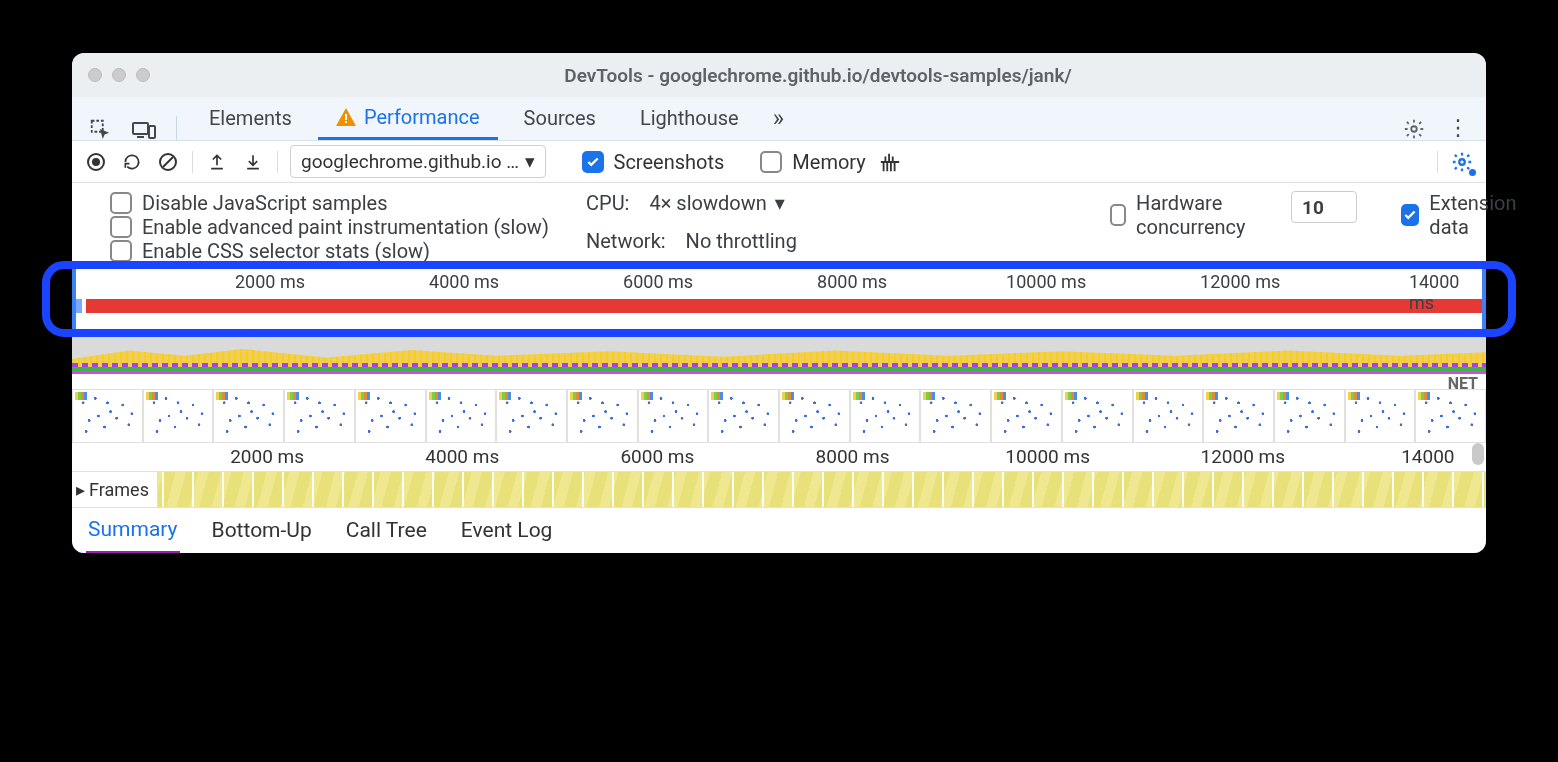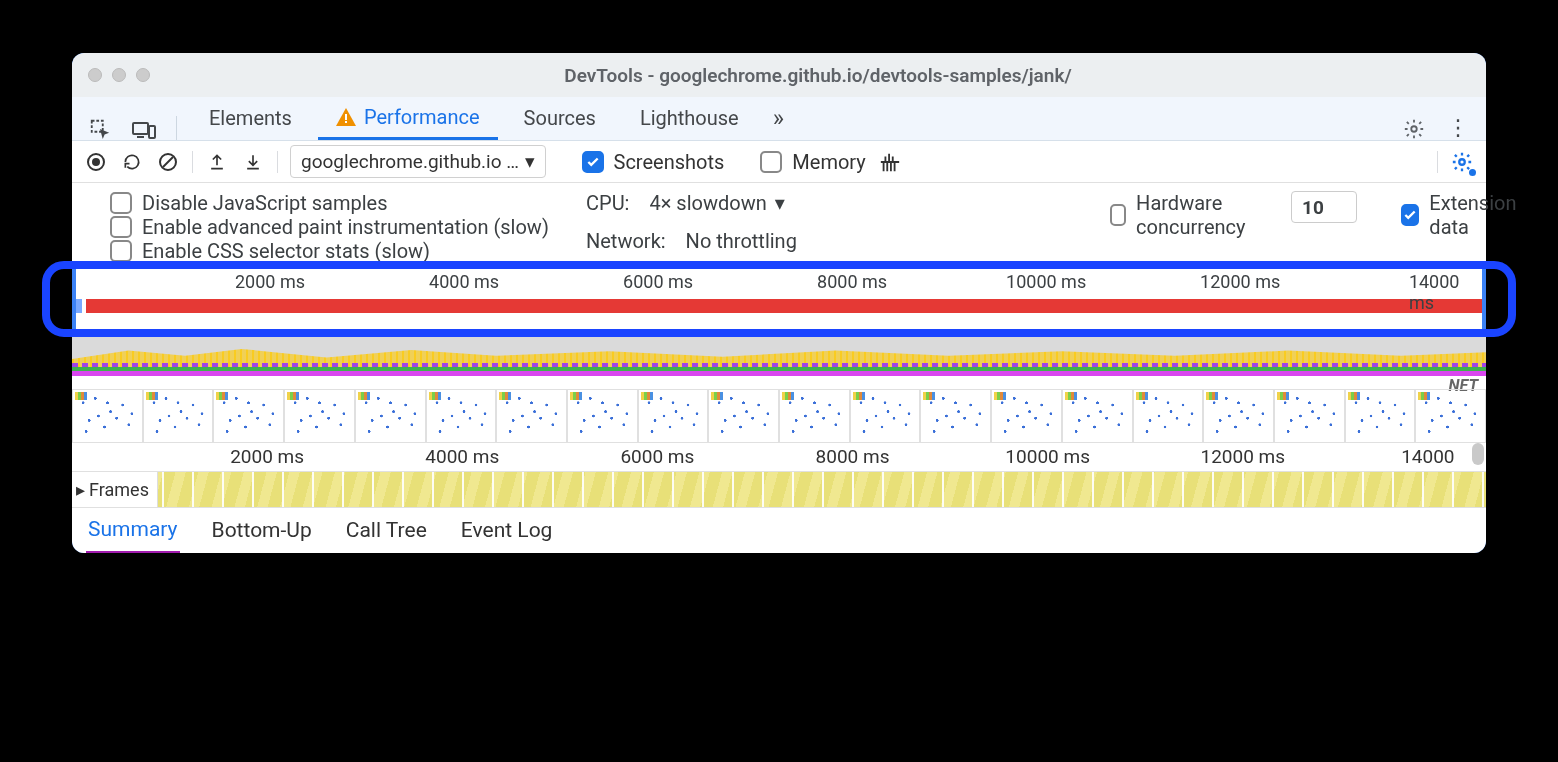--- a/index.html
+++ b/index.html
@@ -138,21 +138,21 @@
     position:absolute; left:0; right:0; bottom:0; height:8px;
     background: repeating-linear-gradient(90deg, #a143e8 0 6px, transparent 6px 10px);
   }
   .cpu-green {
     position:absolute; left:0; right:0; bottom:0; height:4px;
     background: #3fb24f;
   }
   .netlabel {
     position:absolute; right:6px; top:0; font-size:16px; font-weight:700; color:#666; background:#fff; padding:0 2px;
   }
-  .netrow { height:18px; position:relative; background:#fff; border-top:5px solid #d946ef;font-style:italic;}
+  .netrow { height:18px; position:relative; background:#fff; border-top:3px solid #d946ef;}
   .filmstrip {
     height: 54px;
     display: flex;
     background:#fff;
     gap:0;
   }
   .thumb {
     flex:1;
     border:1px solid #e0e0e0;
     position:relative;

